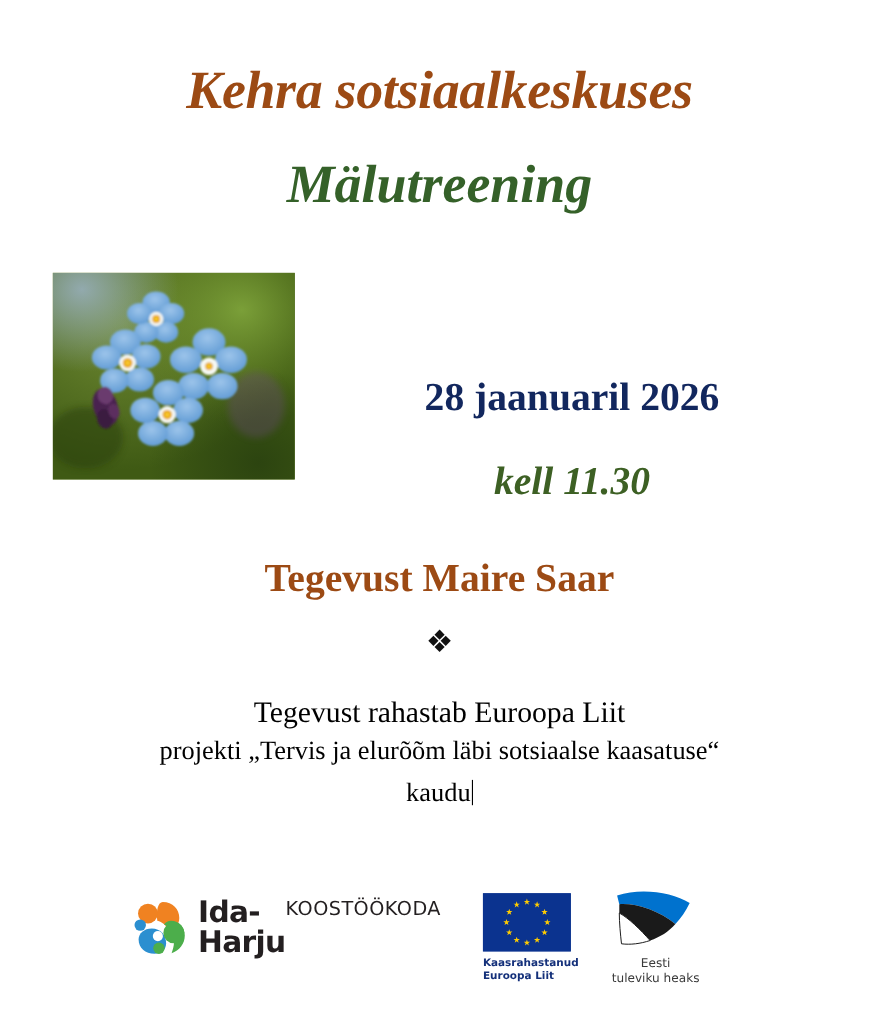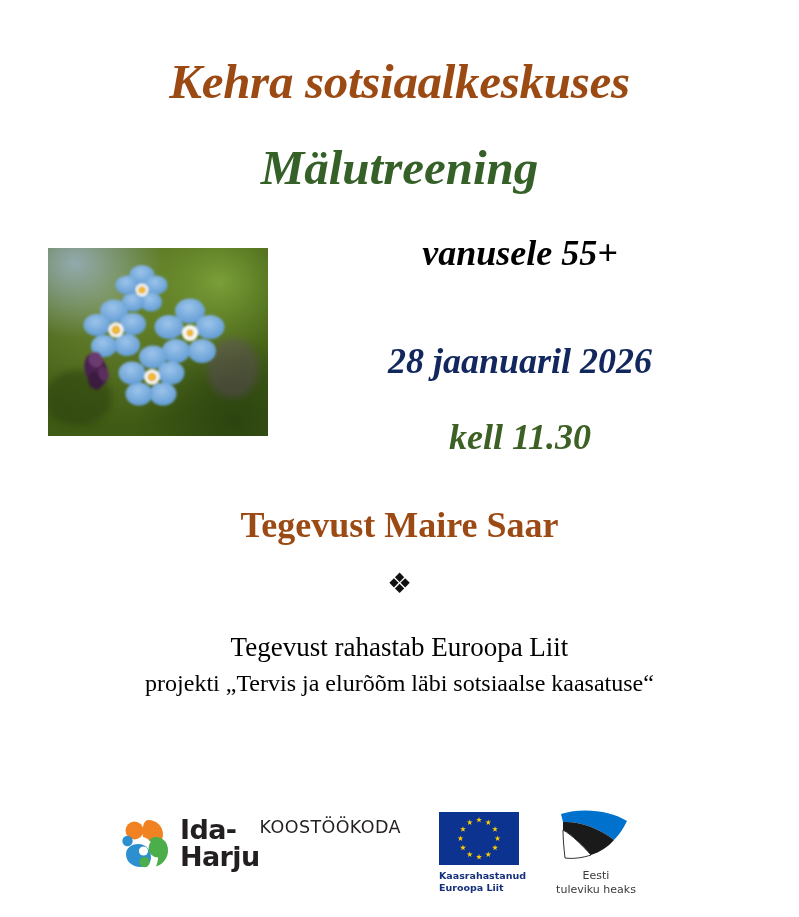--- a/index.html
+++ b/index.html
@@ -65,21 +65,20 @@
     white-space: nowrap;
   }
   .event-date {
     position: absolute;
     left: 260px;
     top: 340px;
     width: 520px;
     text-align: center;
     font-size: 36px;
     font-weight: bold;
-    font-style: italic;
     color: #12275e;
     white-space: nowrap;
   }
   .event-time {
     position: absolute;
     left: 260px;
     top: 416px;
     width: 520px;
     text-align: center;
     font-size: 36px;
@@ -338,33 +337,33 @@
         <g transform="translate(48,122) rotate(-18)">
           <ellipse cx="0" cy="0" rx="11" ry="17" fill="#4a2350"></ellipse>
           <ellipse cx="3" cy="-10" rx="7" ry="8" fill="#6b3a6e"></ellipse>
           <ellipse cx="-4" cy="10" rx="7" ry="9" fill="#3a1c40"></ellipse>
           <ellipse cx="6" cy="6" rx="5" ry="7" fill="#5c2f5e"></ellipse>
         </g>
       </g>
     </svg>
   </div>
 
-  <div class="subtitle-age">vanusele 55+</div>
 
   <div class="event-date">28 jaanuaril 2026</div>
 
   <div class="event-time">kell 11.30</div>
 
   <div class="instructor">Tegevust Maire Saar</div>
 
   <div class="ornament">❖</div>
 
   <div class="funding">
     <div class="fund-line-1">Tegevust rahastab Euroopa Liit</div>
     <div class="fund-line-2">projekti „Tervis ja elurõõm läbi sotsiaalse kaasatuse“</div>
+    <div class="fund-line-3"><span>kaudu</span><span class="caret"></span></div>
   </div>
 
   <div class="logo-idaharju">
     <svg class="idaharju-mark" viewBox="0 0 52 52">
       <path d="M30 3 C39 3 45 9.5 45 17.5 C45 24 40.5 28 35 28.5 C33 24 29.5 21 25 20 C23.8 11.5 25.5 3 30 3 Z" fill="#f08221"></path>
       <circle cx="16.5" cy="13.5" r="9" fill="#f08221"></circle>
       <circle cx="9.5" cy="24" r="5.2" fill="#2b8fd0"></circle>
       <path d="M20 27 C28 27 33 33 33 40.5 C33 46.5 28.5 50 22.5 50 C14 50 8 44.5 8 37 C8 31.5 13 27 20 27 Z" fill="#2b8fd0"></path>
       <circle cx="25.5" cy="34" r="4.6" fill="#ffffff"></circle>
       <path d="M37.5 20 C45 20 50 26 50 33.5 C50 41 45 47.5 38 49.5 C40.5 43.5 41 37 39 31.5 C37.5 27.5 34.5 24.5 31 23.5 C32.5 21.5 35 20 37.5 20 Z" fill="#4cae4b"></path>

